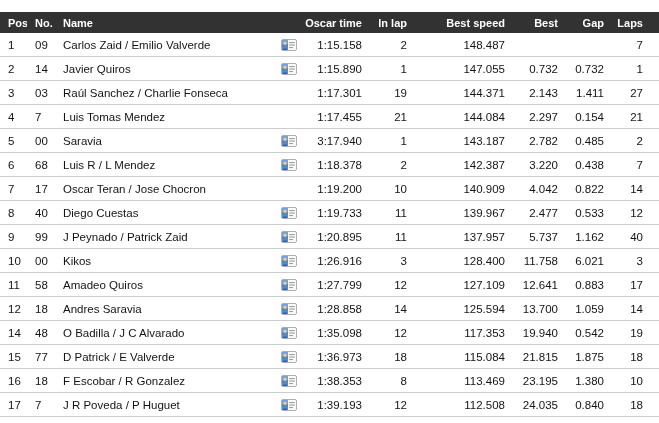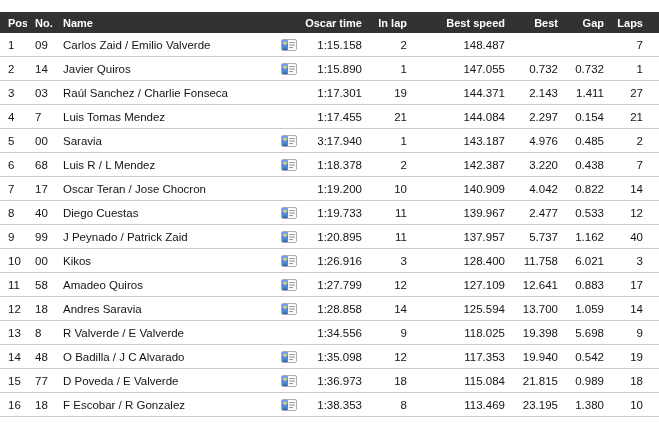--- a/index.html
+++ b/index.html
@@ -158,21 +158,21 @@
                 <circle cx="4" cy="4.2" r="1.7" fill="#f3c488"></circle>
                 <path d="M1.8 11 Q4 7.6 6.2 11 Z" fill="#2f5f9e"></path>
                 <rect x="8.2" y="3" width="5.6" height="1.1" fill="#9b9b9b"></rect>
                 <rect x="8.2" y="5.5" width="5.6" height="1.1" fill="#9b9b9b"></rect>
                 <rect x="8.2" y="8" width="3.8" height="1.1" fill="#9b9b9b"></rect>
               </svg></span>
 </td>
           <td class="col-best_time r">3:17.940</td>
           <td class="col-in_lap r">1</td>
           <td class="col-best_speed r">143.187</td>
-          <td class="col-diff r">4.976</td>
+          <td class="col-diff r">2.782</td>
           <td class="col-gap r">0.485</td>
           <td class="col-laps r">2</td>
         </tr>
         <tr>
           <td class="col-pos l">6</td>
           <td class="col-no l">68</td>
           <td class="col-name l">Luis R / L Mendez</td>
           <td class="col-icon l">
   <span class="card-icon"><svg width="16" height="12" viewBox="0 0 16 12">
                 <rect x="0.5" y="0.5" width="15" height="11" rx="1.5" fill="#fbfbfb" stroke="#adadad"></rect>
@@ -313,32 +313,20 @@
               </svg></span>
 </td>
           <td class="col-best_time r">1:28.858</td>
           <td class="col-in_lap r">14</td>
           <td class="col-best_speed r">125.594</td>
           <td class="col-diff r">13.700</td>
           <td class="col-gap r">1.059</td>
           <td class="col-laps r">14</td>
         </tr>
         <tr>
-          <td class="col-pos l">13</td>
-          <td class="col-no l">8</td>
-          <td class="col-name l">R Valverde / E Valverde</td>
-          <td class="col-icon l"></td>
-          <td class="col-best_time r">1:34.556</td>
-          <td class="col-in_lap r">9</td>
-          <td class="col-best_speed r">118.025</td>
-          <td class="col-diff r">19.398</td>
-          <td class="col-gap r">5.698</td>
-          <td class="col-laps r">9</td>
-        </tr>
-        <tr>
           <td class="col-pos l">14</td>
           <td class="col-no l">48</td>
           <td class="col-name l">O Badilla / J C Alvarado</td>
           <td class="col-icon l">
   <span class="card-icon"><svg width="16" height="12" viewBox="0 0 16 12">
                 <rect x="0.5" y="0.5" width="15" height="11" rx="1.5" fill="#fbfbfb" stroke="#adadad"></rect>
                 <rect x="1" y="1" width="6" height="10" fill="#4e8ad4"></rect>
                 <rect x="1" y="1" width="6" height="4" fill="#6da3e2"></rect>
                 <circle cx="4" cy="4.2" r="1.7" fill="#f3c488"></circle>
                 <path d="M1.8 11 Q4 7.6 6.2 11 Z" fill="#2f5f9e"></path>
@@ -350,38 +338,38 @@
           <td class="col-best_time r">1:35.098</td>
           <td class="col-in_lap r">12</td>
           <td class="col-best_speed r">117.353</td>
           <td class="col-diff r">19.940</td>
           <td class="col-gap r">0.542</td>
           <td class="col-laps r">19</td>
         </tr>
         <tr>
           <td class="col-pos l">15</td>
           <td class="col-no l">77</td>
-          <td class="col-name l">D Poveda / E Valverde</td>
+          <td class="col-name l">D Patrick / E Valverde</td>
           <td class="col-icon l">
   <span class="card-icon"><svg width="16" height="12" viewBox="0 0 16 12">
                 <rect x="0.5" y="0.5" width="15" height="11" rx="1.5" fill="#fbfbfb" stroke="#adadad"></rect>
                 <rect x="1" y="1" width="6" height="10" fill="#4e8ad4"></rect>
                 <rect x="1" y="1" width="6" height="4" fill="#6da3e2"></rect>
                 <circle cx="4" cy="4.2" r="1.7" fill="#f3c488"></circle>
                 <path d="M1.8 11 Q4 7.6 6.2 11 Z" fill="#2f5f9e"></path>
                 <rect x="8.2" y="3" width="5.6" height="1.1" fill="#9b9b9b"></rect>
                 <rect x="8.2" y="5.5" width="5.6" height="1.1" fill="#9b9b9b"></rect>
                 <rect x="8.2" y="8" width="3.8" height="1.1" fill="#9b9b9b"></rect>
               </svg></span>
 </td>
           <td class="col-best_time r">1:36.973</td>
           <td class="col-in_lap r">18</td>
           <td class="col-best_speed r">115.084</td>
           <td class="col-diff r">21.815</td>
-          <td class="col-gap r">0.989</td>
+          <td class="col-gap r">1.875</td>
           <td class="col-laps r">18</td>
         </tr>
         <tr>
           <td class="col-pos l">16</td>
           <td class="col-no l">18</td>
           <td class="col-name l">F Escobar / R Gonzalez</td>
           <td class="col-icon l">
   <span class="card-icon"><svg width="16" height="12" viewBox="0 0 16 12">
                 <rect x="0.5" y="0.5" width="15" height="11" rx="1.5" fill="#fbfbfb" stroke="#adadad"></rect>
                 <rect x="1" y="1" width="6" height="10" fill="#4e8ad4"></rect>

